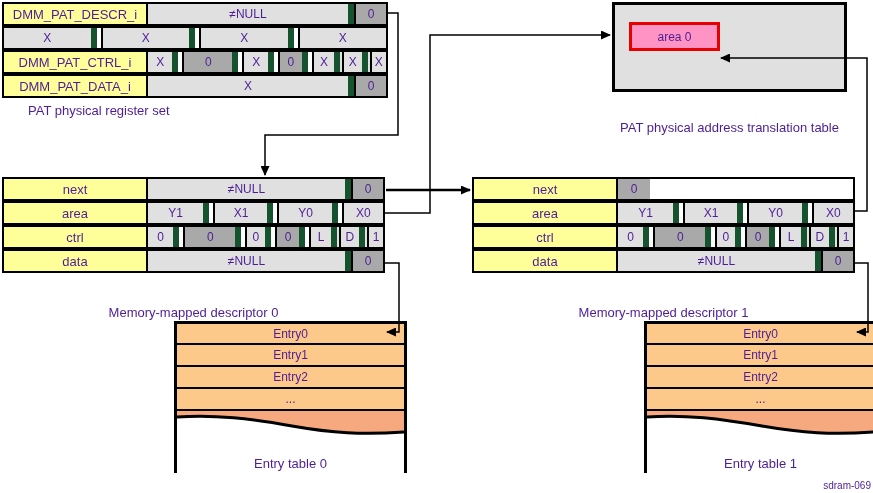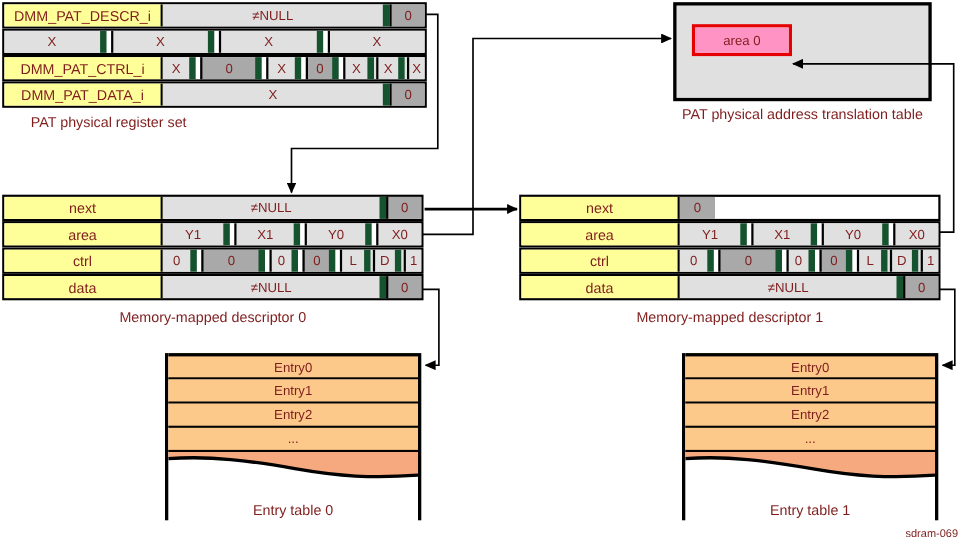--- a/index.html
+++ b/index.html
@@ -1,18 +1,18 @@
 <!DOCTYPE html>
 <html><head>
 <meta charset="utf-8">
 <style>
   html,body { margin:0; padding:0; background:#fff; }
   .canvas {
     position:relative; width:873px; height:493px; background:#ffffff;
-    font-family:"Liberation Sans", sans-serif; color:#7f1d1d; overflow:hidden;
+    font-family:"Liberation Sans", sans-serif; color:#4c1d95; overflow:hidden;
   }
   
   .tbl { position:absolute; }
   .trow { display:flex; height:24px; border:2px solid #000; box-sizing:border-box; background:#fff; }
   .lbl {
     flex:0 0 144px; background:#ffff99; border-right:2px solid #000;
     display:flex; align-items:center; justify-content:center; font-size:13px; box-sizing:border-box;
   }
   .vals { flex:1 1 auto; display:flex; min-width:0; }
   .cell {
@@ -22,36 +22,36 @@
   }
   .vals > .cell:first-child { border-left:none; }
   .vals > .cell:last-child  { border-right:none; }
   .gap    { flex:0 0 4px; background:#fff; }
   .sliver { flex:0 0 2px; background:#e0e0e0; }
   .dark   { background:#a9a9a9; }
   .flag   { flex:0 0 32px; }
   .grow   { flex:1 1 0; }
   
   .cap { position:absolute; font-size:13px; white-space:nowrap; }
-  .cap.center { text-align:center; white-space:normal; }
+  .cap.center { text-align:center; white-space:normal;margin-top:24px; }
   
   .patbox {
     position:absolute; left:612px; top:2px; width:235px; height:90px;
     background:#e0e0e0; border:3px solid #000; box-sizing:border-box;
   }
   .patareas { position:absolute; left:14px; top:17px; border:3px solid #e60000; }
   .patarea {
     width:85px; height:23px; background:#ff94c4;
     display:flex; align-items:center; justify-content:center; font-size:12px;
   }
   .patarea + .patarea { border-top:3px solid #e60000; }
   
   .etable {
     position:absolute; top:321px; width:233px; height:152px;
-    border-left:3px solid #000; border-right:3px solid #000; box-sizing:border-box;
+    border-left:3px solid #000; border-right:3px solid #000; box-sizing:border-box;margin-left:24px;
   }
   .erow {
     height:24px; background:#fcc98b; border-bottom:2px solid #000; border-top:2px solid #000;
     display:flex; align-items:center; justify-content:center; font-size:12px; box-sizing:border-box;
   }
   .erow:first-child { border-top:3px solid #000; }
   .erow + .erow { border-top:none; height:22px; }
   .torn { position:relative; height:29px; }
   .torn svg { display:block; width:100%; height:29px; }
   .ecap { position:absolute; left:0; right:0; bottom:2px; text-align:center; font-size:13px; }

